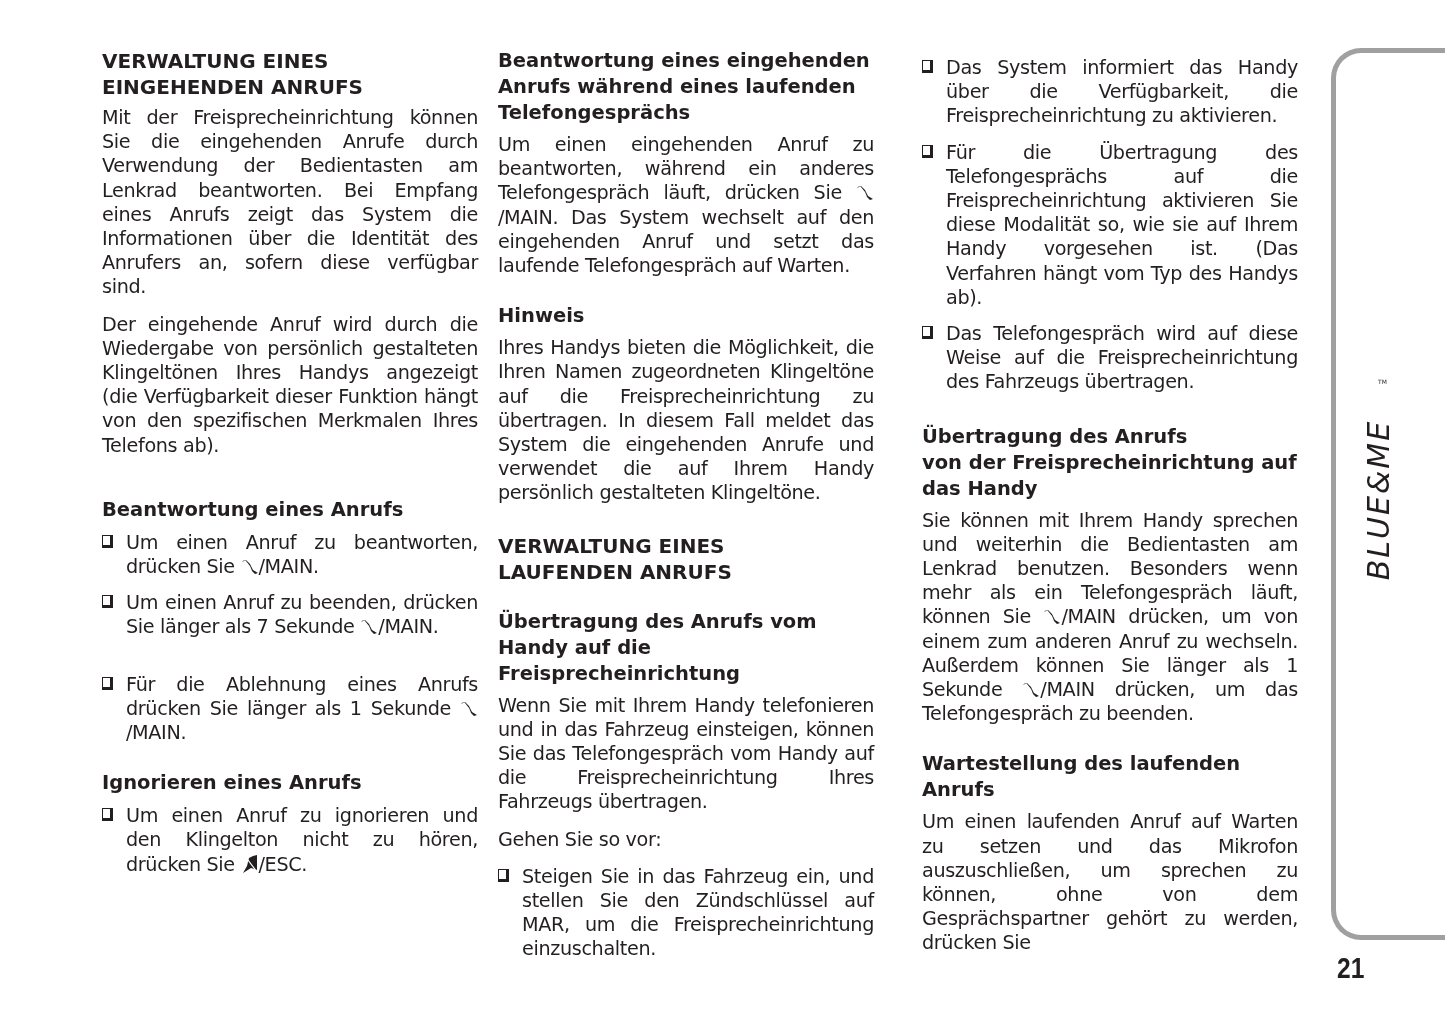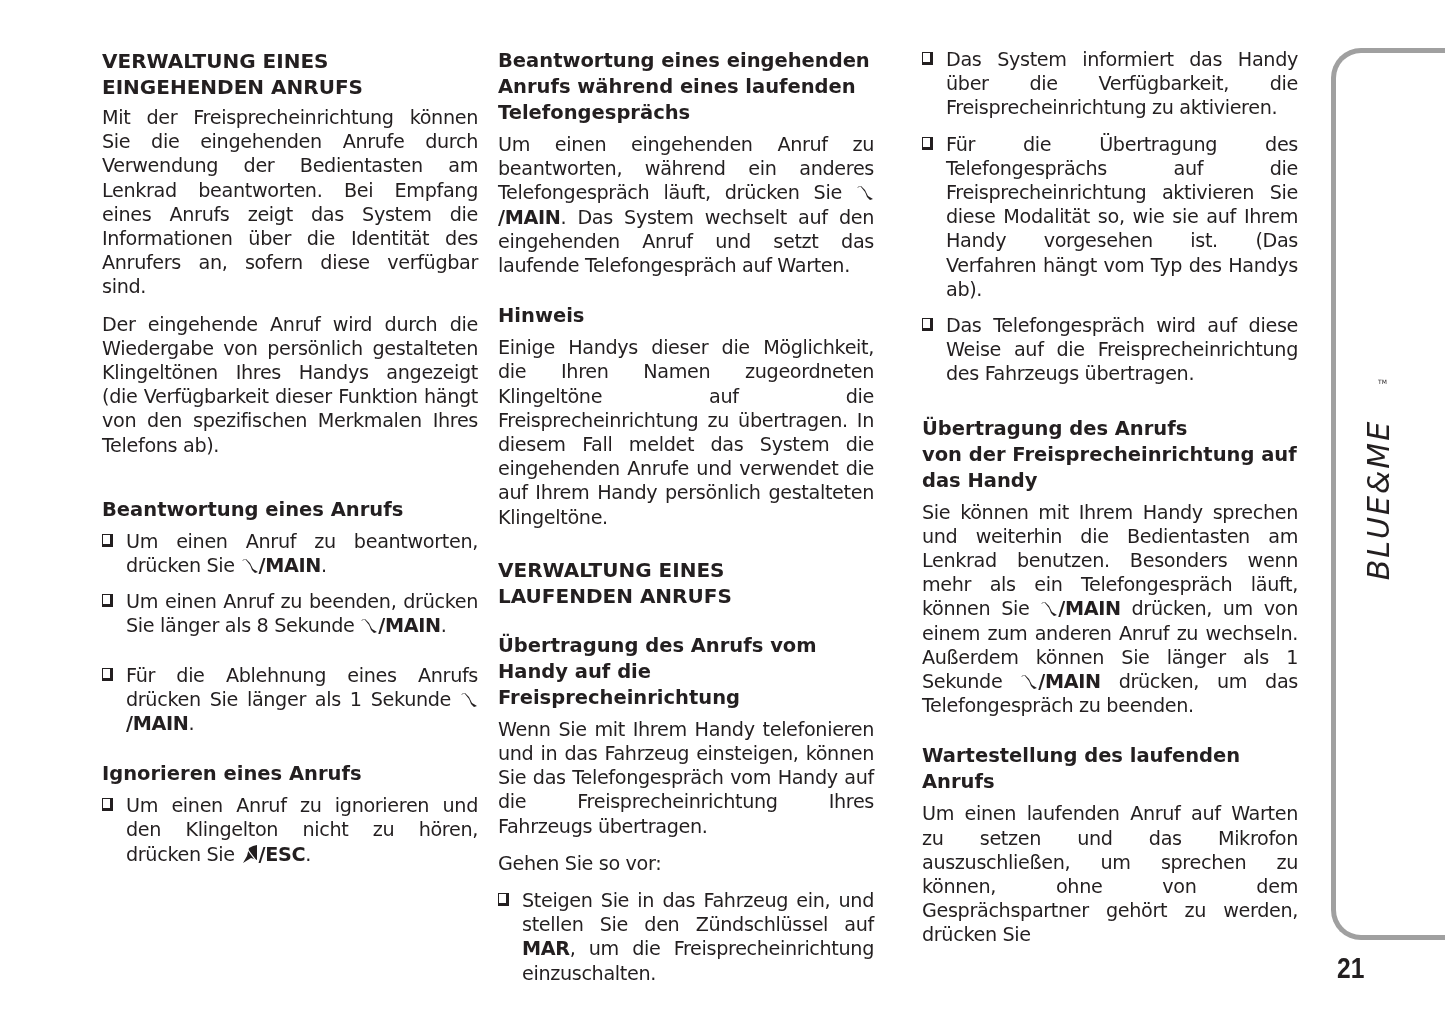--- a/index.html
+++ b/index.html
@@ -7,25 +7,25 @@
          font-family:"DejaVu Sans", sans-serif; color:#231f20; }
   .col { position:absolute; top:48px; width:376px; font-size:19.2px; line-height:24.2px;
          letter-spacing:-0.35px; }
   .col1 { left:102px; }
   .col2 { left:498px; }
   .col3 { left:922px; }
   h2.caps { font-size:20px; line-height:26px; font-weight:bold; margin:0 0 6px 0; letter-spacing:0; }
   h3.sub { font-size:19.5px; line-height:26px; font-weight:bold; margin:0 0 7px 0; letter-spacing:0; }
   p { margin:0 0 13px 0; text-align:justify; }
   .gap { height:26px; }
-  ul.boxes { list-style:none; margin:0 0 13px 0; padding:0; }
+  ul.boxes { list-style:none; margin:8px 0 13px 0; padding:0; }
   ul.boxes li { position:relative; padding-left:24px; margin:0 0 12px 0; text-align:justify; }
   ul.boxes li .box { position:absolute; left:0; top:4px; width:11px; height:13px;
          border:1.6px solid #231f20; border-right-width:3px; border-bottom-width:3px; box-sizing:border-box; }
-  b.key { font-weight:bold; }
+  b.key { font-weight:normal; }
   .phone-icon { display:inline-block; width:18px; height:16px; vertical-align:-2px; }
   .mute-icon { display:inline-block; width:18px; height:20px; vertical-align:-3px; }
   .tab { position:absolute; left:1331px; top:48px; width:130px; height:892px;
          border:5px solid #a0a0a0; border-right:none; border-radius:30px 0 0 30px; box-sizing:border-box; }
   .logo { position:absolute; left:1358px; top:385px; width:40px; height:230px; }
   .logo-text { position:absolute; left:50%; top:50%; transform:translate(-50%,-50%) rotate(-90deg);
          white-space:nowrap; font-family:"DejaVu Sans", sans-serif; font-style:italic; font-size:30px;
          letter-spacing:2px; color:#231f20; font-weight:normal; }
   .logo-tm { position:absolute; left:1378px; top:378px; font-size:6px; }
   .pagenum { position:absolute; left:1337px; top:951px; font-size:30px; font-weight:bold;
@@ -46,21 +46,21 @@
   <h3 class="sub">Beantwortung eines Anrufs</h3>
   <ul class="boxes">
     <li>
       <span class="box"></span>
       <span>Um einen Anruf zu beantworten, drücken Sie </span><svg class="phone-icon" viewBox="0 0 18 16">
           <path d="M1 3 Q3 0 5 2 L9 7 Q10 9 11 12 L14 15 L17 14 L12 11 L9 5 L5 1 Z" fill="#231f20"></path>
         </svg><b class="key">/MAIN</b><span>.</span>
     </li>
     <li>
       <span class="box"></span>
-      <span>Um einen Anruf zu beenden, drücken Sie länger als 8 Sekunde </span><svg class="phone-icon" viewBox="0 0 18 16">
+      <span>Um einen Anruf zu beenden, drücken Sie länger als 7 Sekunde </span><svg class="phone-icon" viewBox="0 0 18 16">
           <path d="M1 3 Q3 0 5 2 L9 7 Q10 9 11 12 L14 15 L17 14 L12 11 L9 5 L5 1 Z" fill="#231f20"></path>
         </svg><b class="key">/MAIN</b><span>.</span>
     </li>
   </ul>
   <div style="height:12px"></div>
 
   <ul class="boxes">
     <li>
       <span class="box"></span>
       <span>Für die Ablehnung eines Anrufs drücken Sie länger als 1 Sekunde </span><svg class="phone-icon" viewBox="0 0 18 16">
@@ -89,21 +89,21 @@
     <span>Telefongesprächs</span>
   </h3>
   <p>
     <span>Um einen eingehenden Anruf zu beantworten, während ein anderes Telefongespräch läuft, drücken Sie </span><svg class="phone-icon" viewBox="0 0 18 16">
         <path d="M1 3 Q3 0 5 2 L9 7 Q10 9 11 12 L14 15 L17 14 L12 11 L9 5 L5 1 Z" fill="#231f20"></path>
       </svg><b class="key">/MAIN</b><span>. Das System wechselt auf den eingehenden Anruf und setzt das laufende Telefongespräch auf Warten.</span>
   </p>
   <div style="height:12px"></div>
 
   <h3 class="sub">Hinweis</h3>
-  <p>Einige Handys dieser die Möglichkeit, die Ihren Namen zugeordneten Klingeltöne auf die Freisprecheinrichtung zu übertragen. In diesem Fall meldet das System die eingehenden Anrufe und verwendet die auf Ihrem Handy persönlich gestalteten Klingeltöne.</p>
+  <p>Ihres Handys bieten die Möglichkeit, die Ihren Namen zugeordneten Klingeltöne auf die Freisprecheinrichtung zu übertragen. In diesem Fall meldet das System die eingehenden Anrufe und verwendet die auf Ihrem Handy persönlich gestalteten Klingeltöne.</p>
   <div style="height:14px"></div>
 
   <h2 class="caps">
     <span>VERWALTUNG EINES</span><br>
     <span>LAUFENDEN ANRUFS</span>
   </h2>
   <div style="height:18px"></div>
 
   <h3 class="sub">
     <span>Übertragung des Anrufs vom</span><br>

